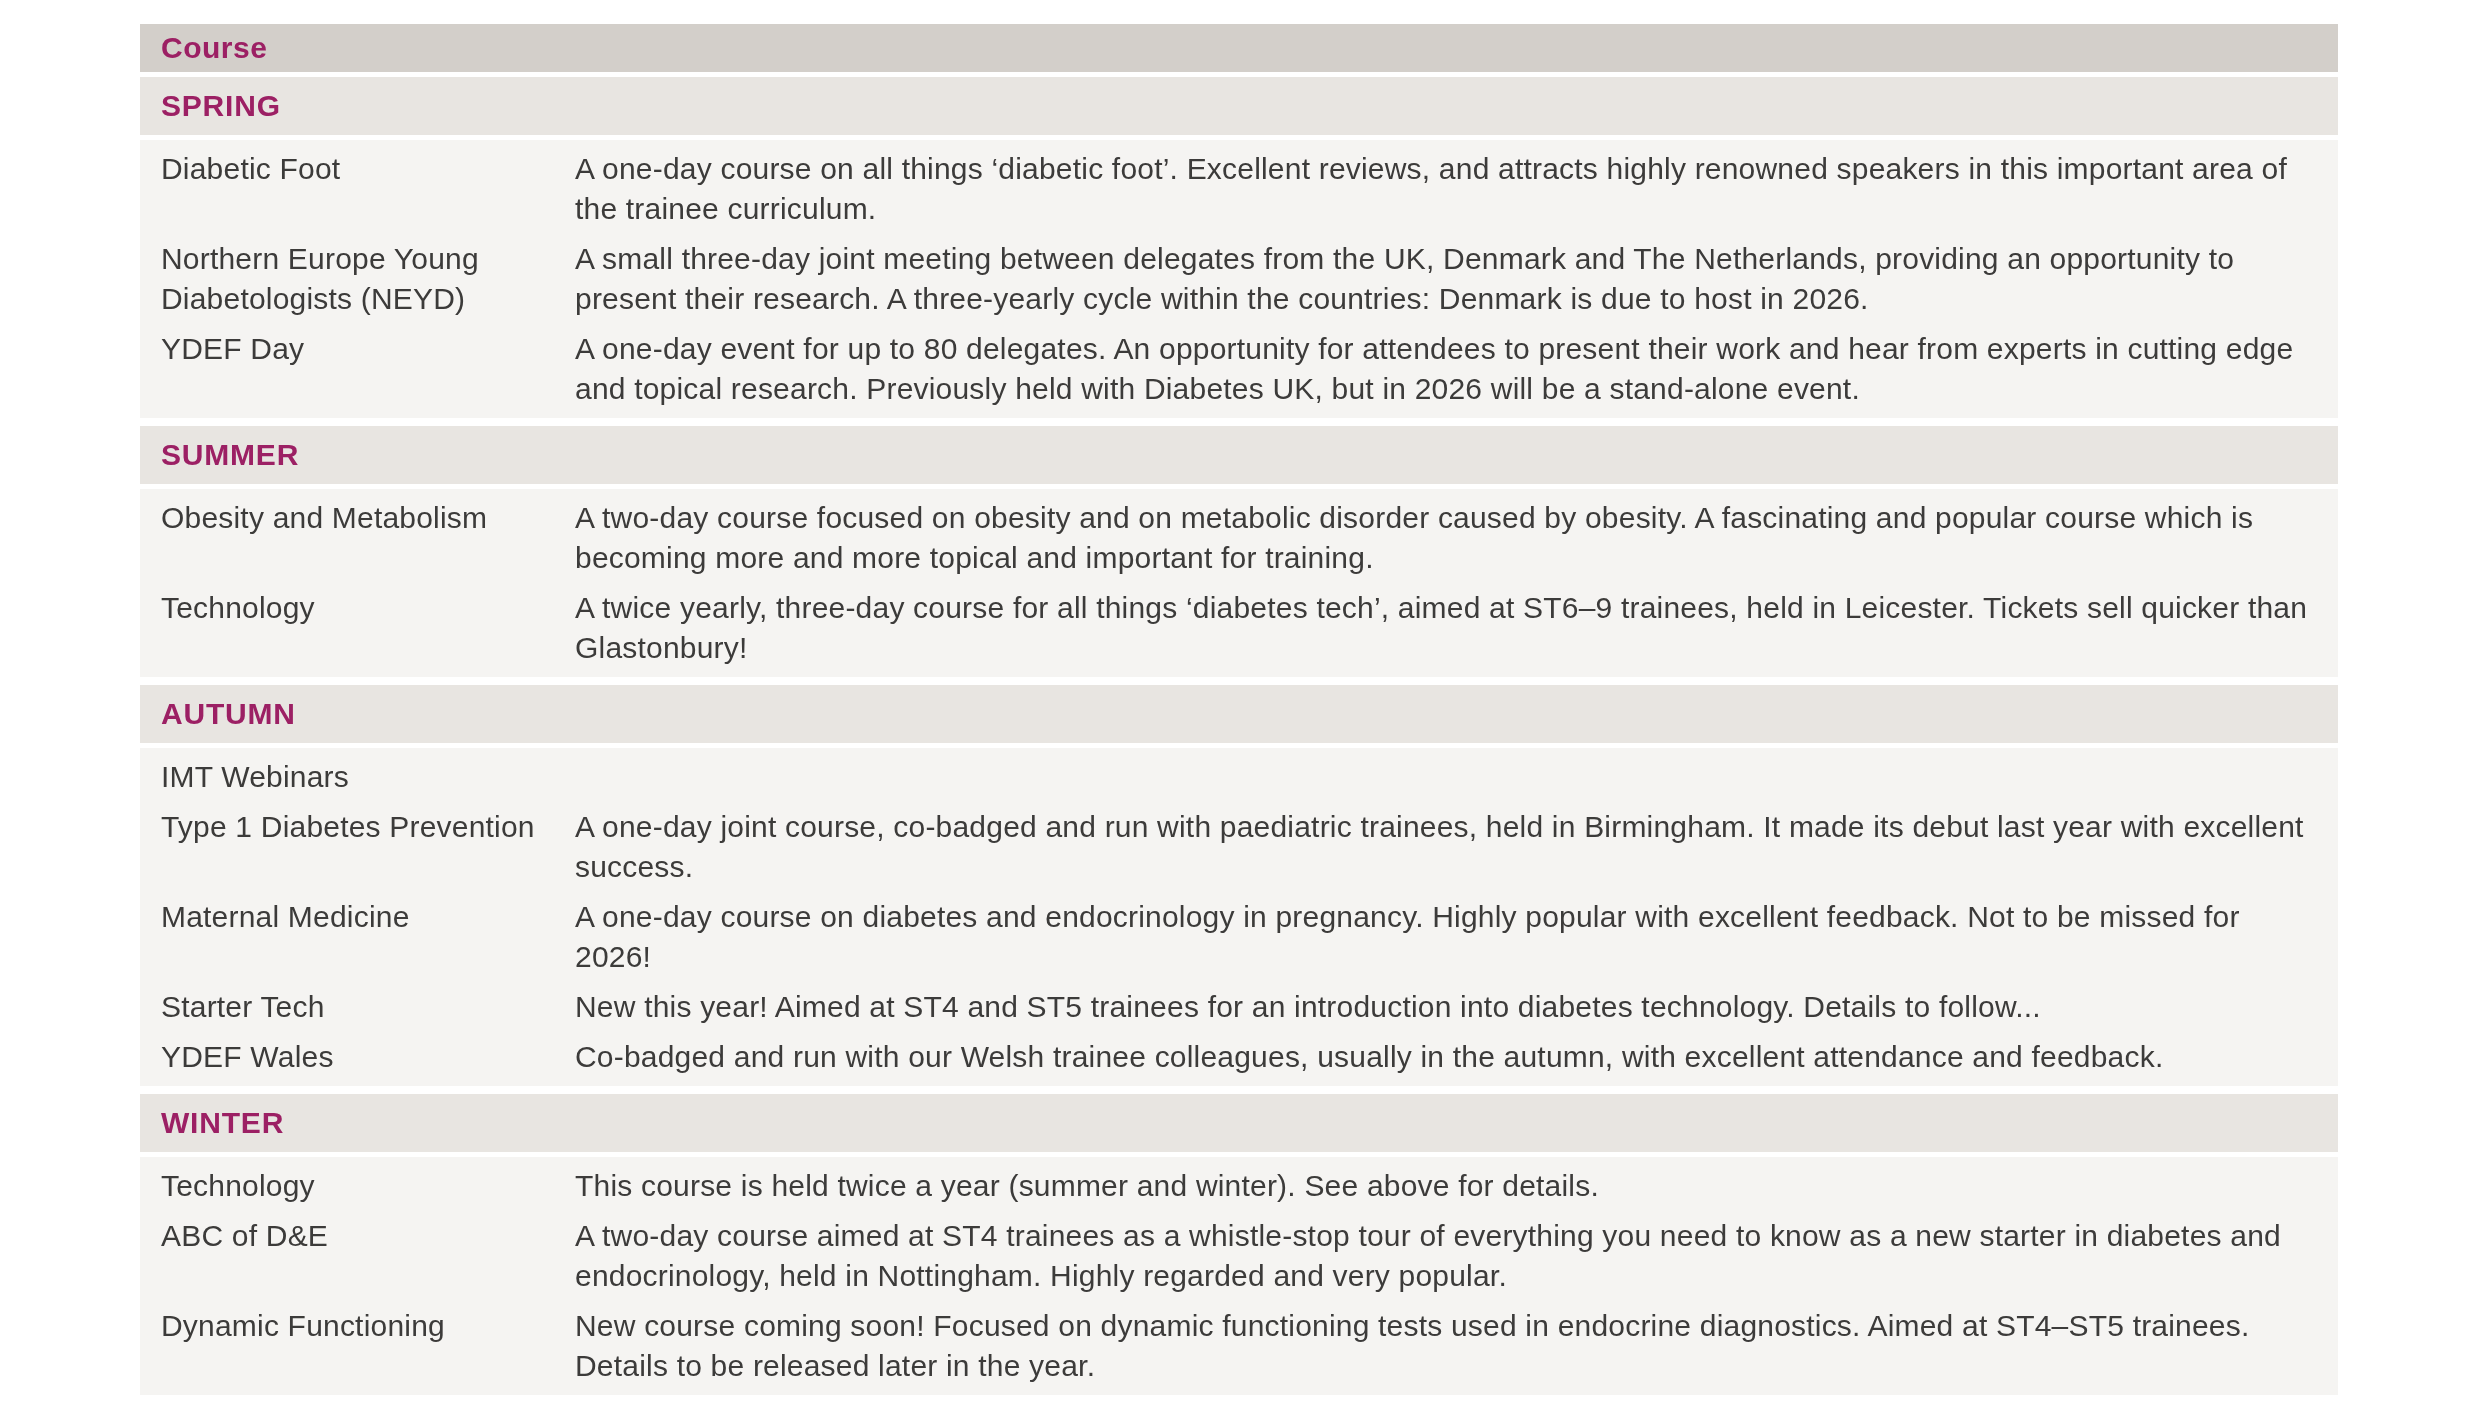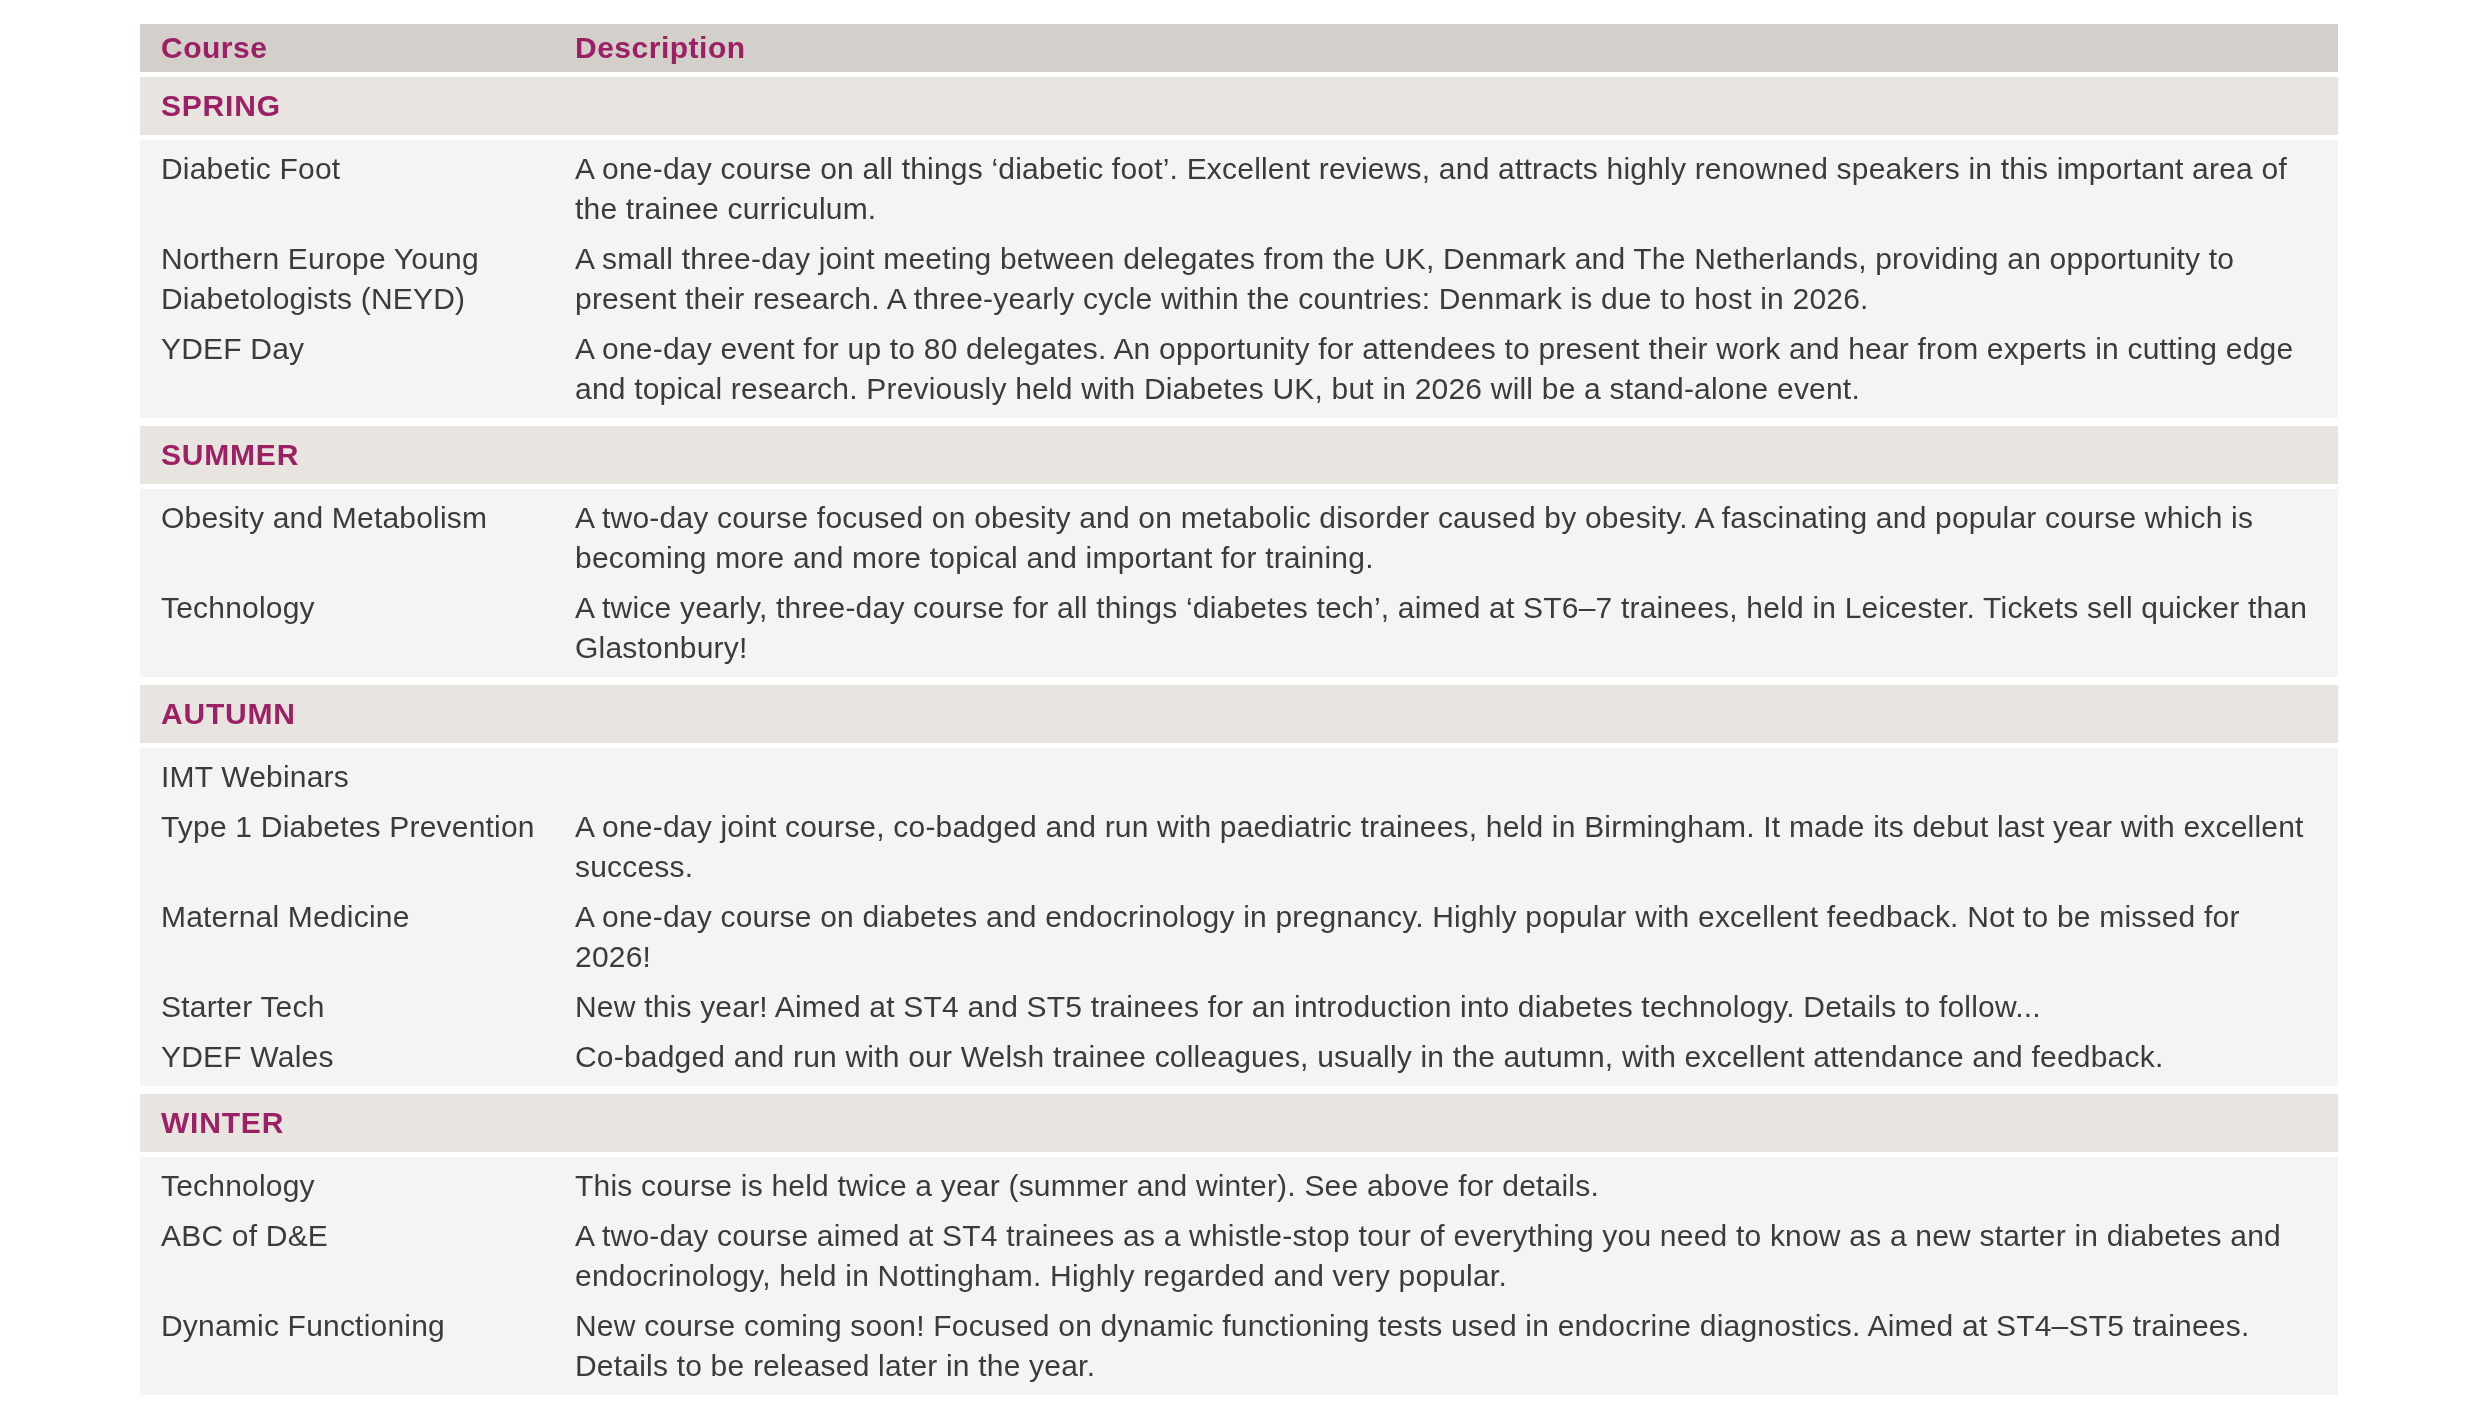--- a/index.html
+++ b/index.html
@@ -75,21 +75,20 @@
     line-height: 40px;
     letter-spacing: 0.2px;
   }
 </style>
 </head>
 <body style="background: rgb(255, 255, 255);">
 
 <div class="courses-table">
   <div class="table-header-row">
     <div class="cell cell-course">Course</div>
-    <div class="cell cell-desc">Description</div>
   </div>
   <div id="table-sections">
   <div class="section-block">
     <div class="season-row">
       <span class="season-label">SPRING</span>
     </div>
     <div class="body-section">
   <div class="course-row">
     <div class="cell-course">Diabetic Foot</div>
     <div class="cell-desc">A one-day course on all things ‘diabetic foot’. Excellent reviews, and attracts highly renowned speakers in this important area of the trainee curriculum.</div>
@@ -112,21 +111,21 @@
       <span class="season-label">SUMMER</span>
     </div>
     <div class="body-section">
   <div class="course-row">
     <div class="cell-course">Obesity and Metabolism</div>
     <div class="cell-desc">A two-day course focused on obesity and on metabolic disorder caused by obesity. A fascinating and popular course which is becoming more and more topical and important for training.</div>
   </div>
 
   <div class="course-row">
     <div class="cell-course">Technology</div>
-    <div class="cell-desc">A twice yearly, three-day course for all things ‘diabetes tech’, aimed at ST6–7 trainees, held in Leicester. Tickets sell quicker than Glastonbury!</div>
+    <div class="cell-desc">A twice yearly, three-day course for all things ‘diabetes tech’, aimed at ST6–9 trainees, held in Leicester. Tickets sell quicker than Glastonbury!</div>
   </div>
 </div>
   </div>
 
   <div class="section-block">
     <div class="season-row">
       <span class="season-label">AUTUMN</span>
     </div>
     <div class="body-section">
   <div class="course-row">

